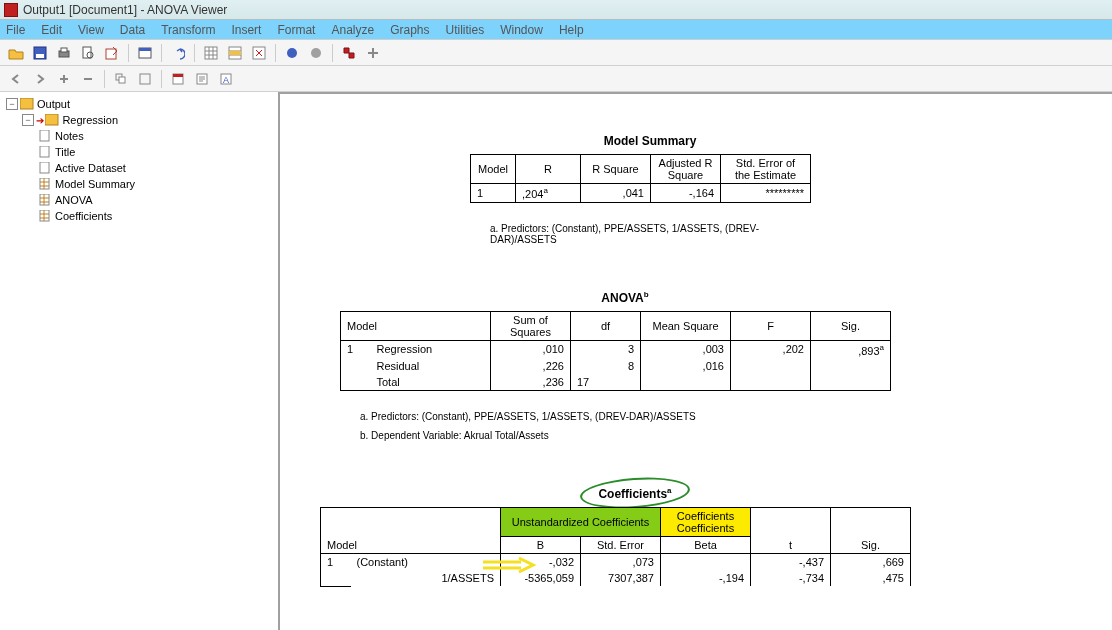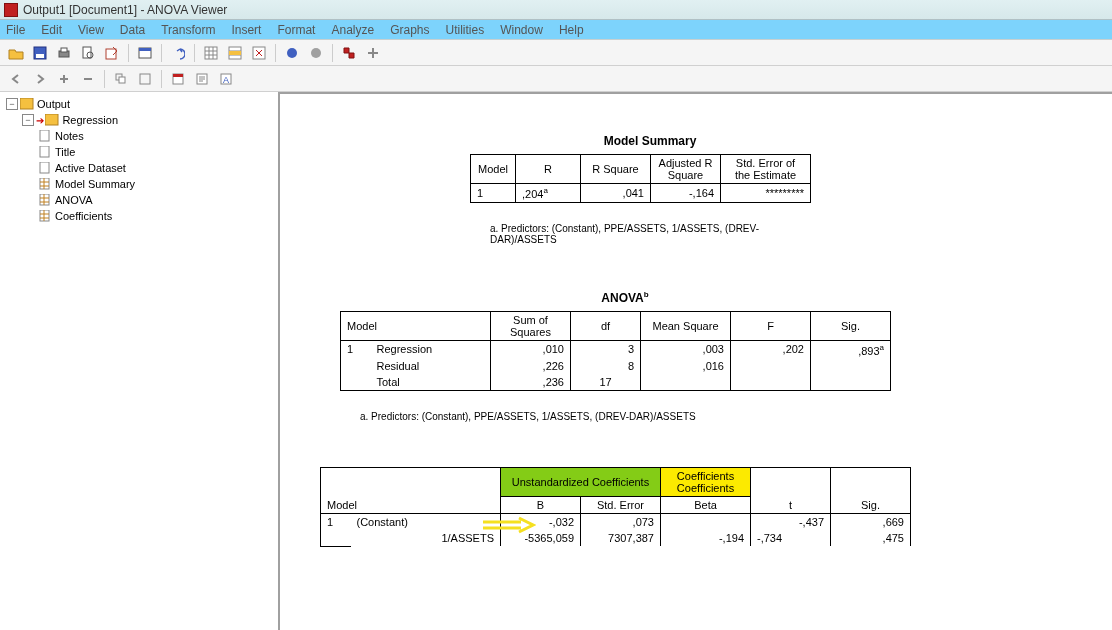--- a/index.html
+++ b/index.html
@@ -335,31 +335,36 @@
           <td style="text-align:left;border-left:none;border-top:none;border-bottom:none">Residual</td>
           <td style="text-align:right;border-top:none;border-bottom:none">,226</td>
           <td style="text-align:right;border-top:none;border-bottom:none">8</td>
           <td style="text-align:right;border-top:none;border-bottom:none">,016</td>
           <td style="border-top:none;border-bottom:none"></td>
           <td style="border-top:none;border-bottom:none"></td>
         </tr>
         <tr>
           <td style="text-align:left;border-left:none;border-top:none">Total</td>
           <td style="text-align:right;border-top:none">,236</td>
-          <td style="text-align:center;border-top:none">17</td>
+          <td style="text-align:left;border-top:none">17</td>
           <td style="border-top:none"></td>
           <td style="border-top:none"></td>
           <td style="border-top:none"></td>
         </tr>
       </tbody>
         </table>
       <div class="footnote">a.  Predictors: (Constant), PPE/ASSETS, 1/ASSETS, (DREV-DAR)/ASSETS</div>
+      <div class="footnote" style="margin-top:8px;">b.  Dependent Variable: Akrual Total/Assets</div>
     </div>
 
     <div class="output-section" style="margin-left:10px;">
+      <div class="section-title" style="width:630px;position:relative;">
+        <div class="circle-annotation"></div>
+        <span>Coefficients</span><sup>a</sup>
+      </div>
       <table class="spss-table" style="position:relative;">
         <tbody>
             <tr>
           <th colspan="2" rowspan="2" style="width:180px;text-align:left;vertical-align:bottom">Model</th>
           <th colspan="2" class="highlight-unstd">Unstandardized Coefficients</th>
           <th class="highlight-std" style="width:90px">Coefficients Coefficients</th>
           <th rowspan="2" style="width:80px;vertical-align:bottom">t</th>
           <th rowspan="2" style="width:80px;vertical-align:bottom">Sig.</th>
         </tr>
         <tr>
@@ -379,21 +384,21 @@
           <td style="text-align:right;border-bottom:none">,073</td>
           <td style="border-bottom:none"></td>
           <td style="text-align:right;border-bottom:none">-,437</td>
           <td style="text-align:right;border-bottom:none">,669</td>
         </tr>
         <tr>
           <td style="text-align:right;border-left:none;border-top:none;border-bottom:none">1/ASSETS</td>
           <td style="text-align:right;border-top:none;border-bottom:none">-5365,059</td>
           <td style="text-align:right;border-top:none;border-bottom:none">7307,387</td>
           <td style="text-align:right;border-top:none;border-bottom:none">-,194</td>
-          <td style="text-align:left;border-top:none;border-bottom:none">-,734</td>
+          <td style="text-align:right;border-top:none;border-bottom:none">-,734</td>
           <td style="text-align:right;border-top:none;border-bottom:none">,475</td>
         </tr>
       </tbody>
         </table>
     </div>
 
   </div>
 </div>
 
 </body></html>

